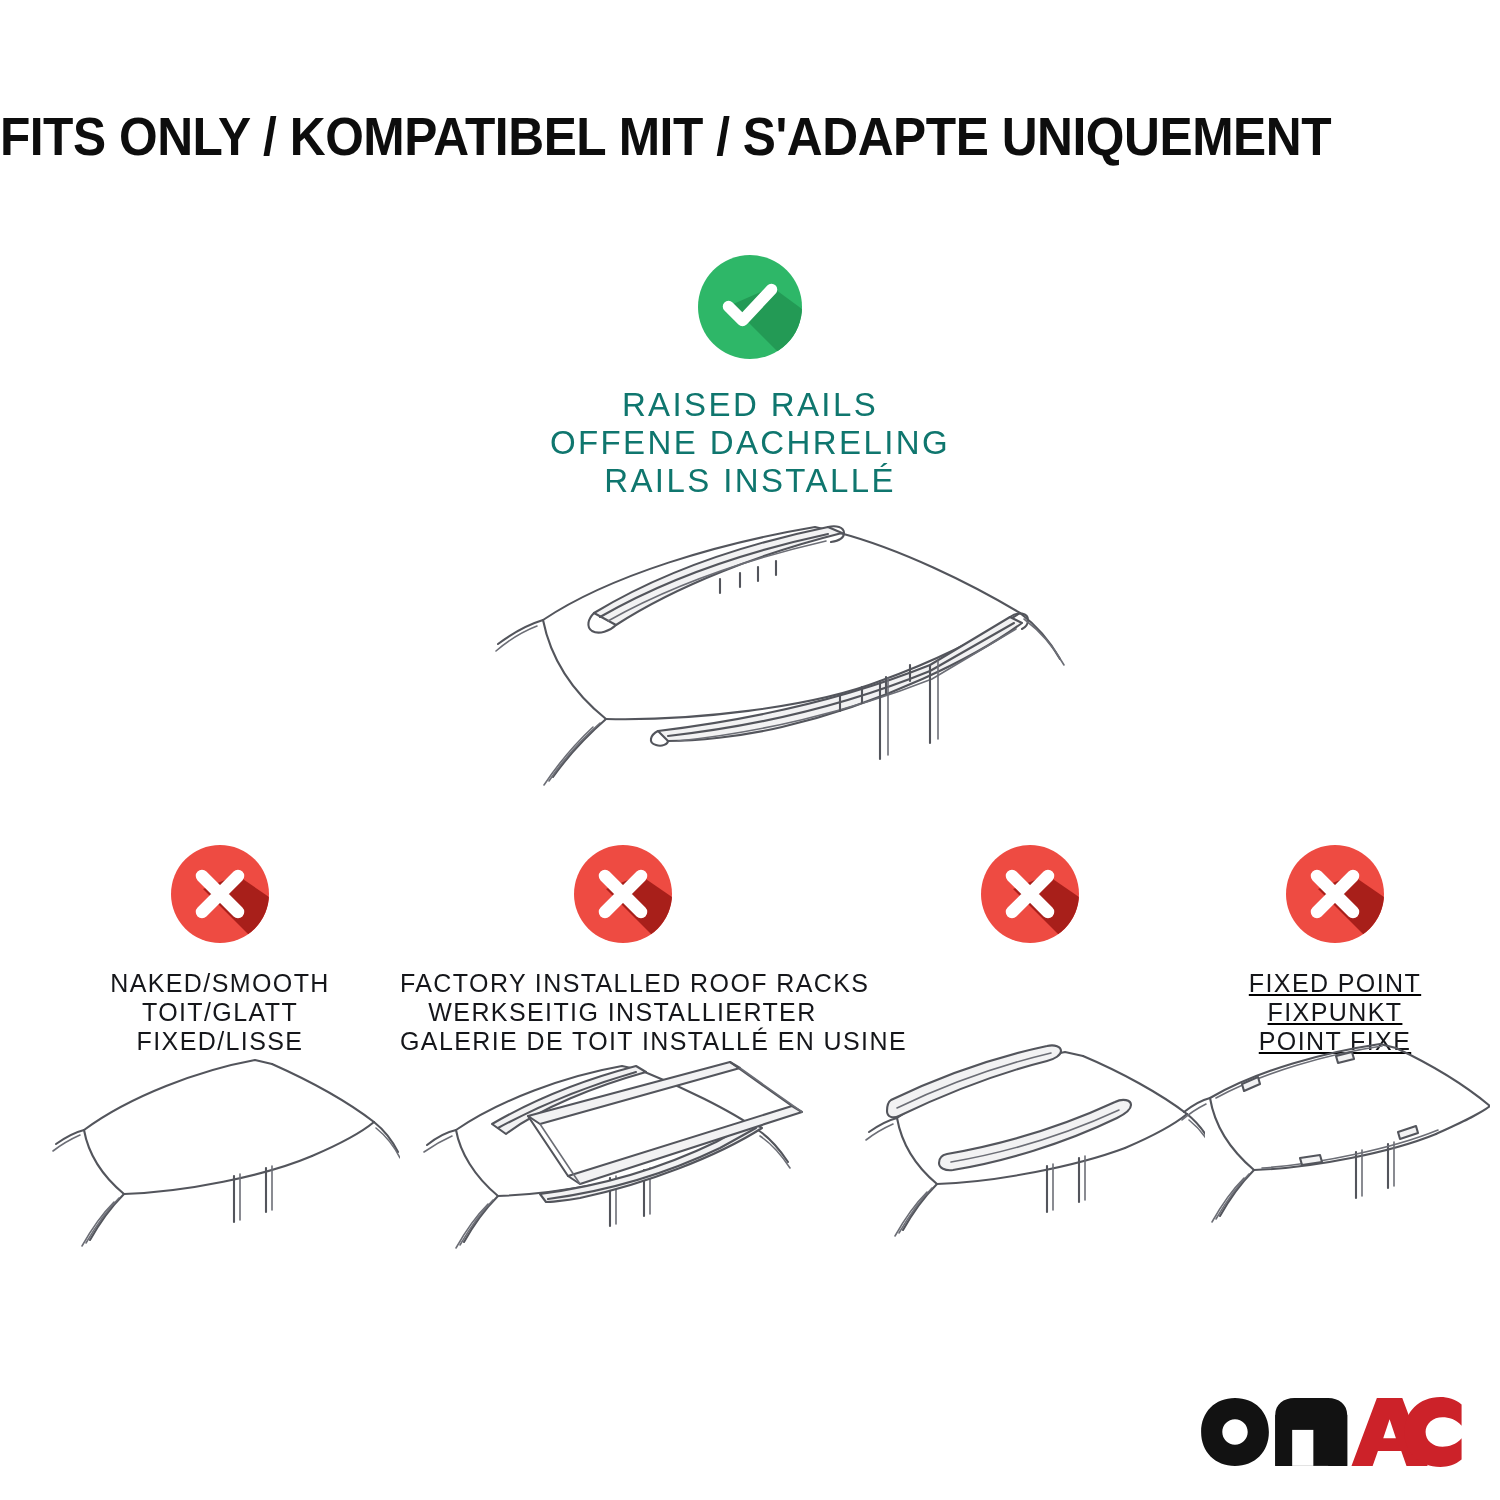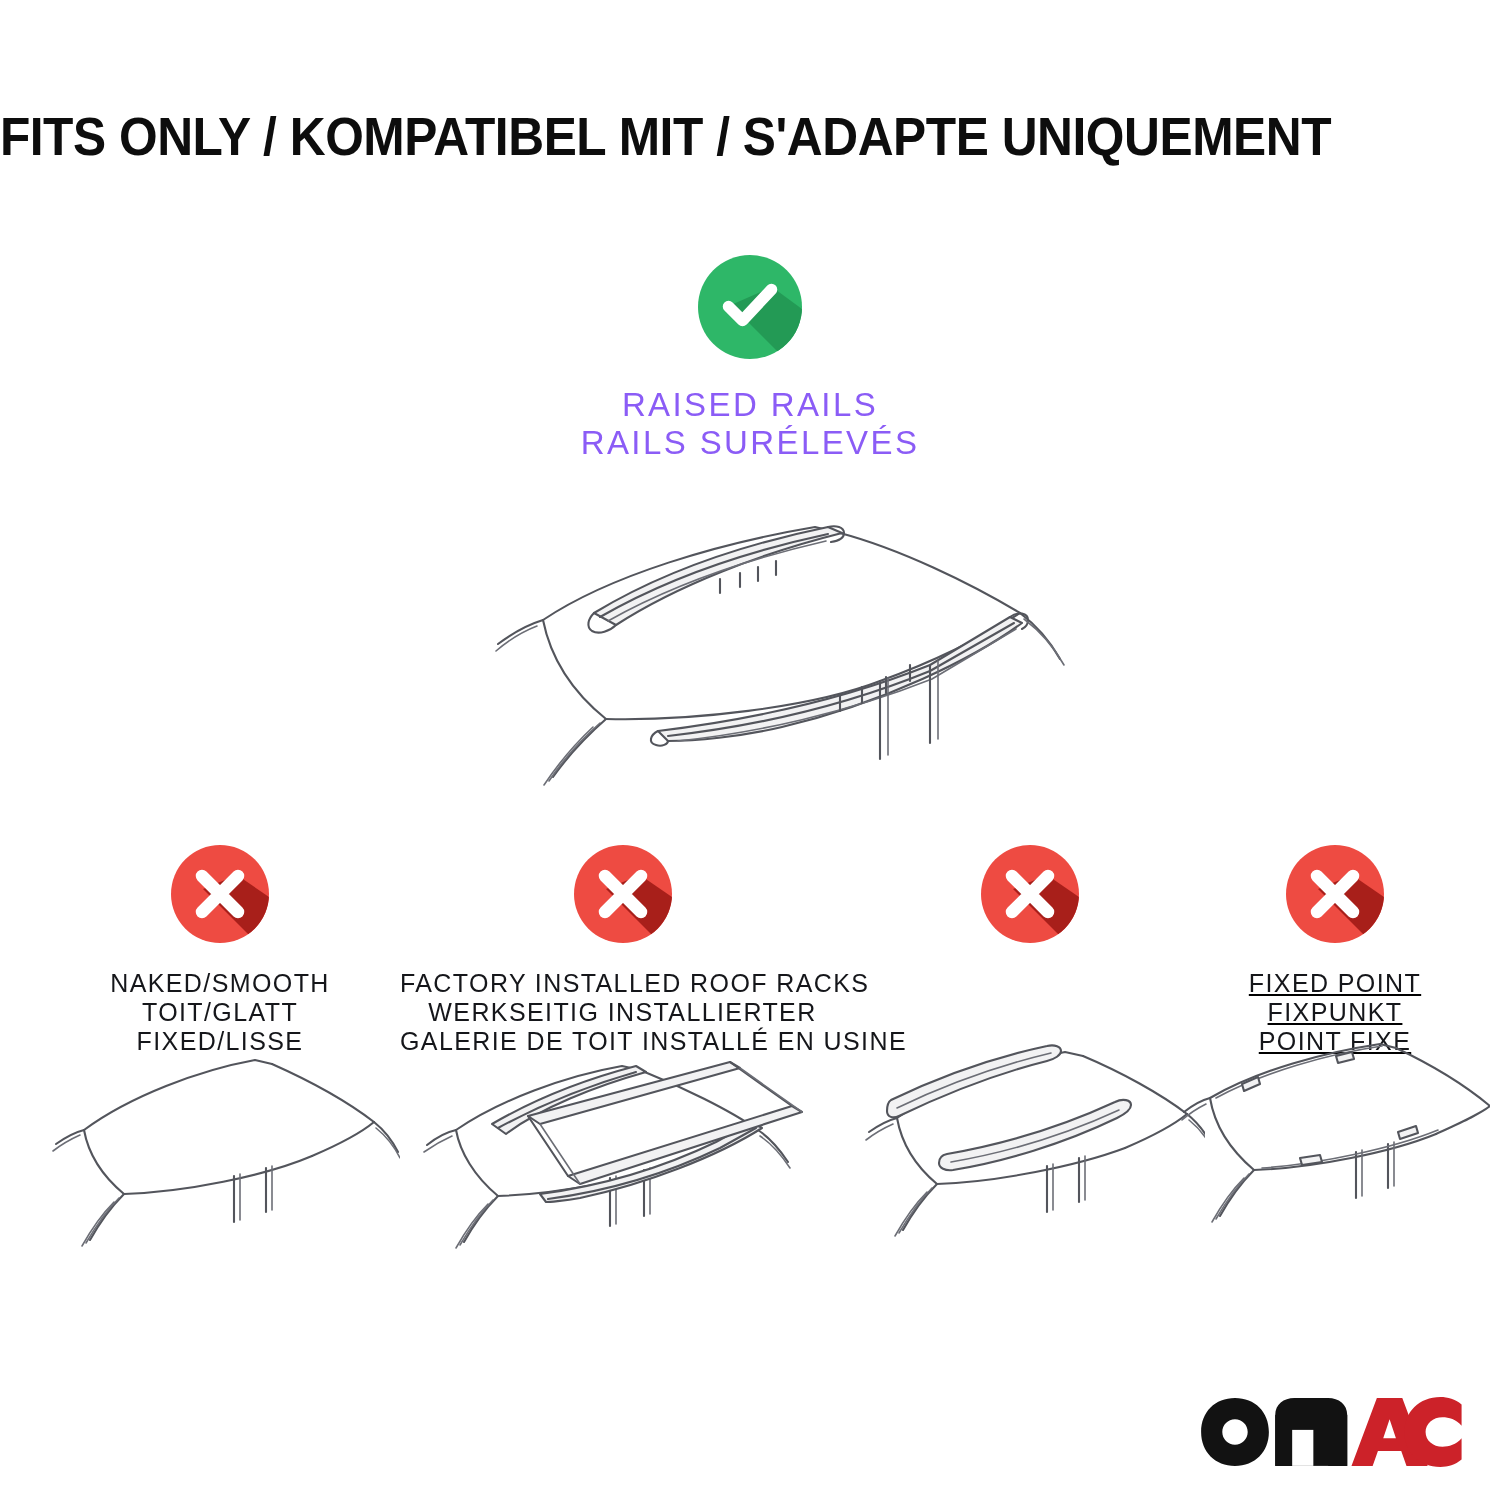--- a/index.html
+++ b/index.html
@@ -61,21 +61,21 @@
   }
   .badge svg { display: block; width: 104px; height: 104px; }
 
   .approved-labels {
     margin-top: 27px;
     font-family: "Liberation Sans", sans-serif;
     font-weight: 300;
     font-size: 33px;
     line-height: 38px;
     letter-spacing: 2.4px;
-    color: #8b5cf6;
+    color: #0f766e;
   }
   .approved-labels div { white-space: nowrap; }
 
   
   .hero-drawing {
     position: absolute;
     left: 410px;
     top: 505px;
     width: 680px;
     height: 330px;
@@ -188,21 +188,22 @@
 
           <path d="M33 50 L46 63 L104 121 L104 54 L74 32 Z" fill="#239a55"></path>
         </g>
 
         <path d="M30.5 51.5 L44.5 65.5 L73.5 34.5" fill="none" stroke="#ffffff" stroke-width="11.5" stroke-linecap="round" stroke-linejoin="round"></path>
       </svg>
     </div>
 
     <div class="approved-labels">
       <div>RAISED RAILS</div>
-      <div>RAILS SURÉLEVÉS</div>
+      <div>OFFENE DACHRELING</div>
+      <div>RAILS INSTALLÉ</div>
     </div>
   </div>
 
   <div class="hero-drawing">
     <svg viewBox="0 0 680 330" xmlns="http://www.w3.org/2000/svg">
       <g>
 
         <path class="ln" d="M133 115 C200 70 310 38 405 22 L430 28"></path>
         <path class="ln" d="M430 28 C490 44 560 78 610 108"></path>
         <path class="ln" d="M133 115 C140 150 160 185 196 214"></path>

